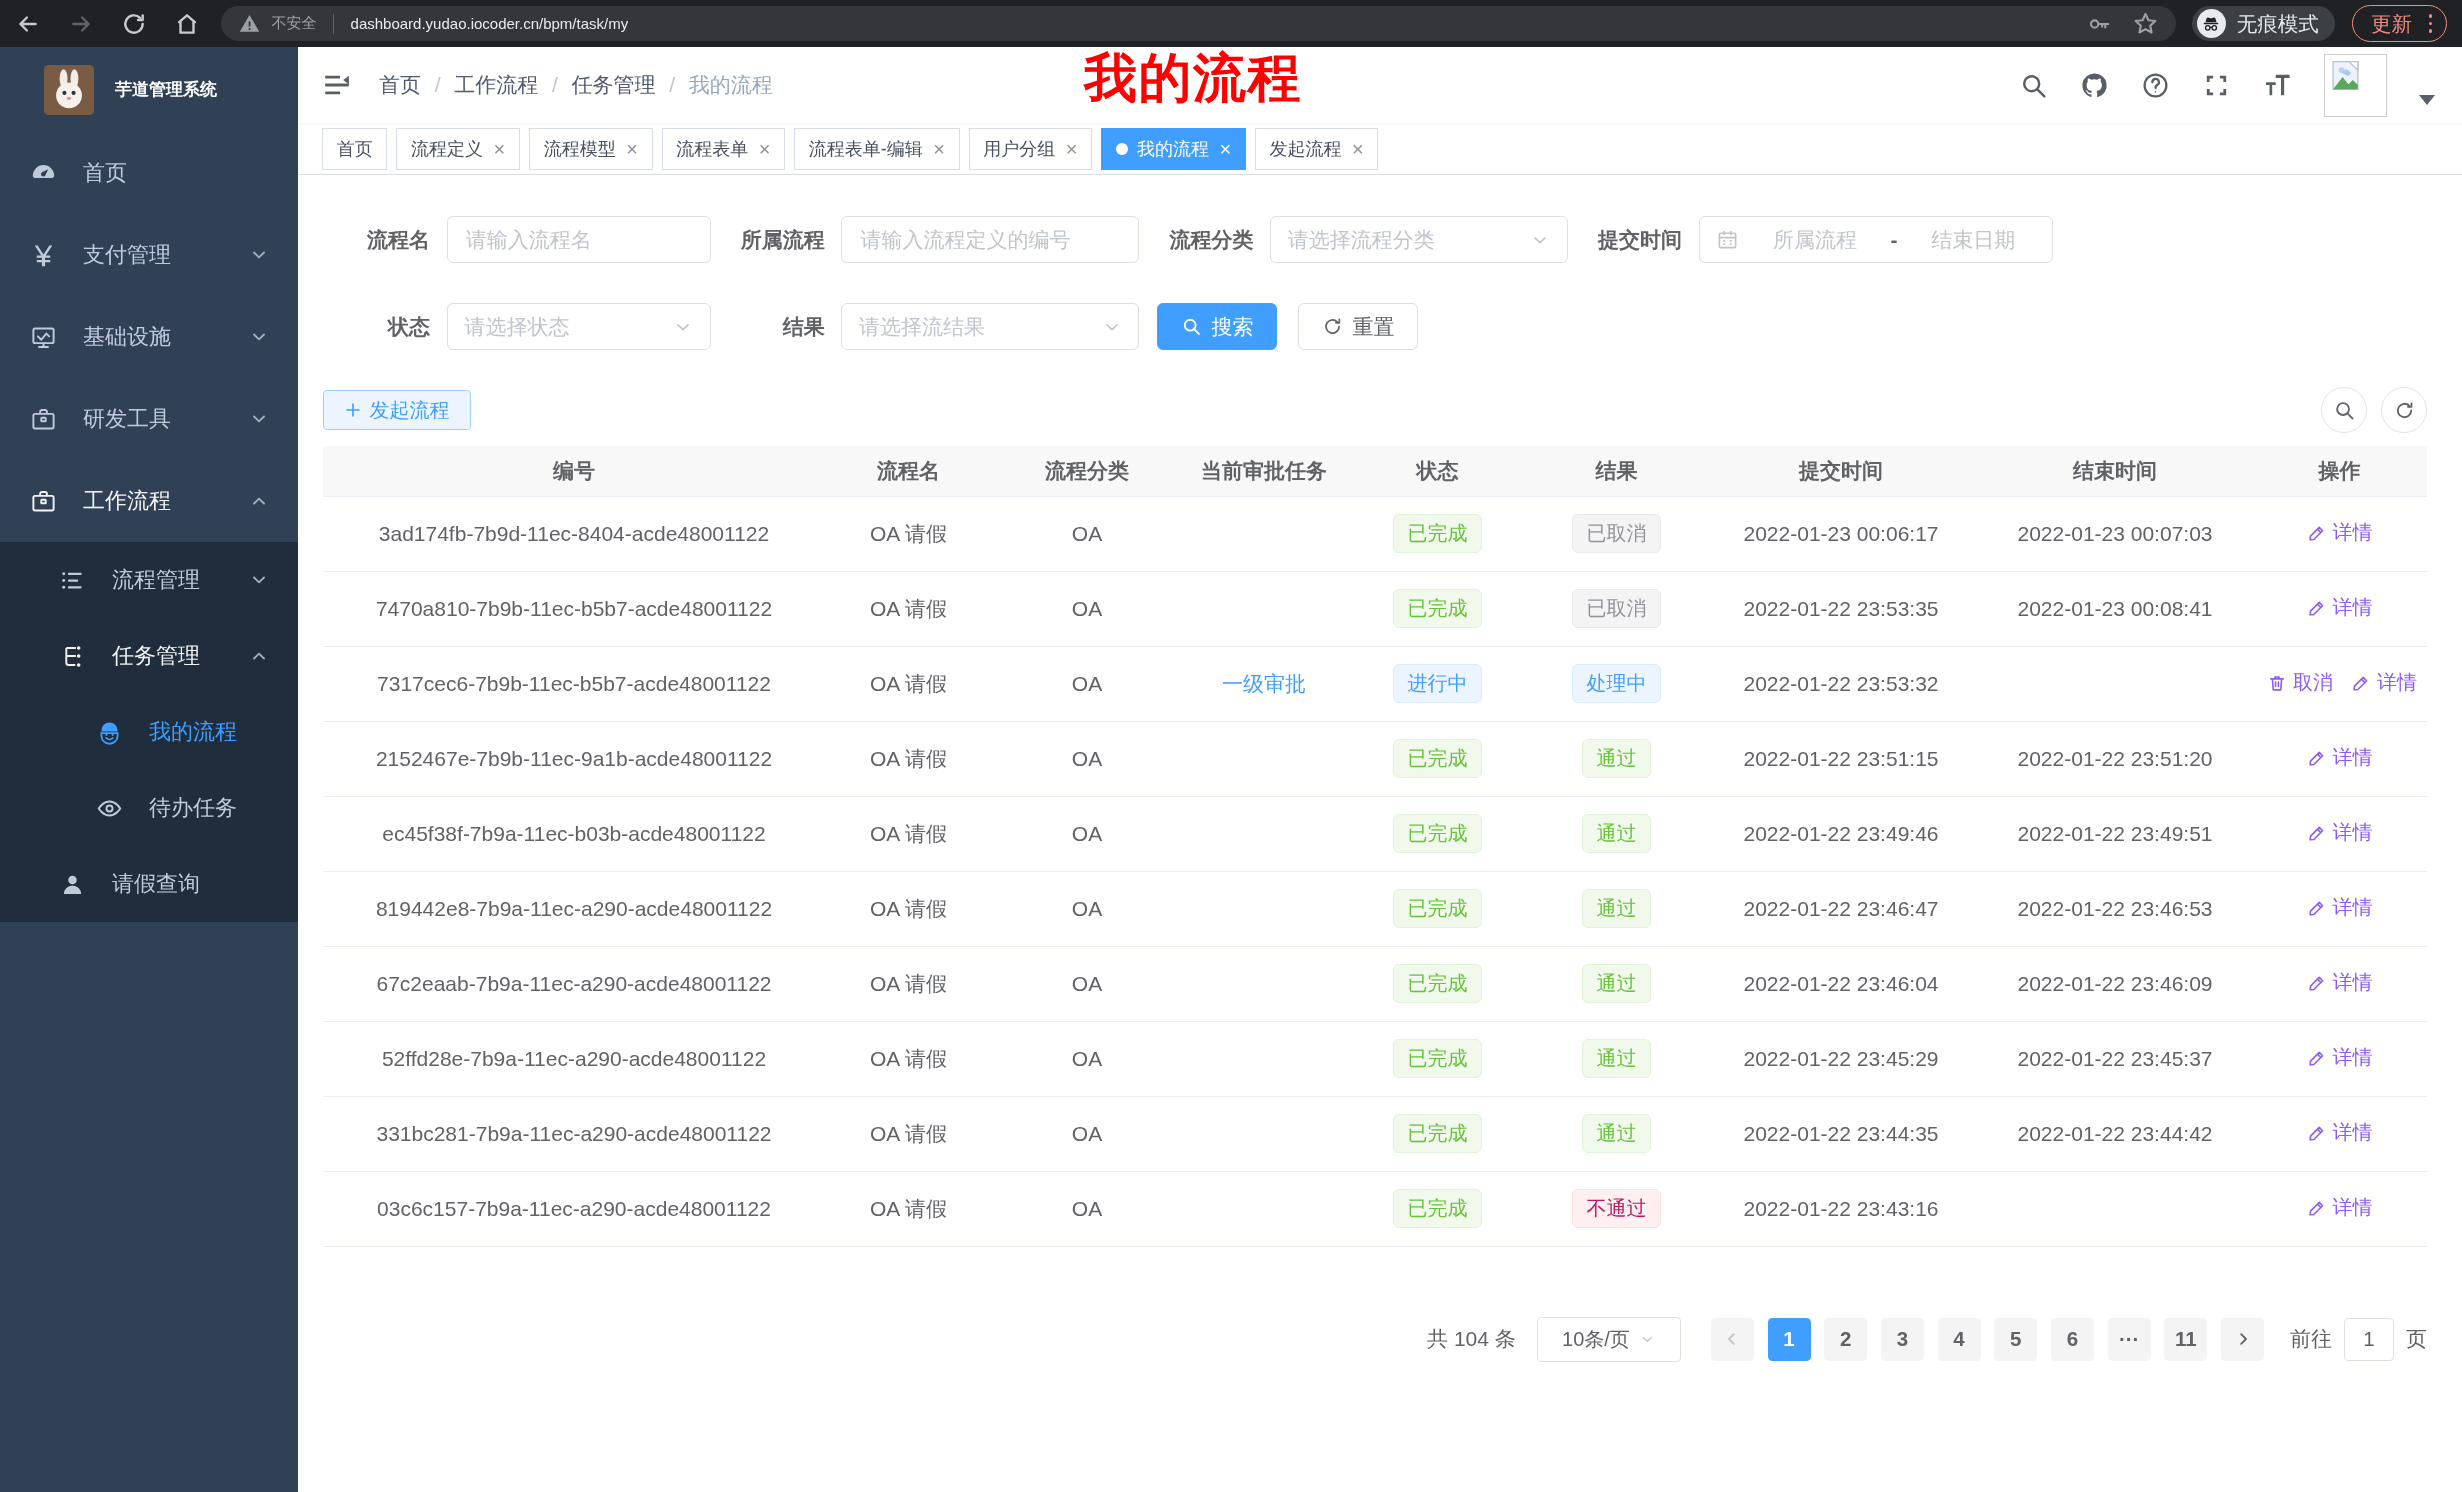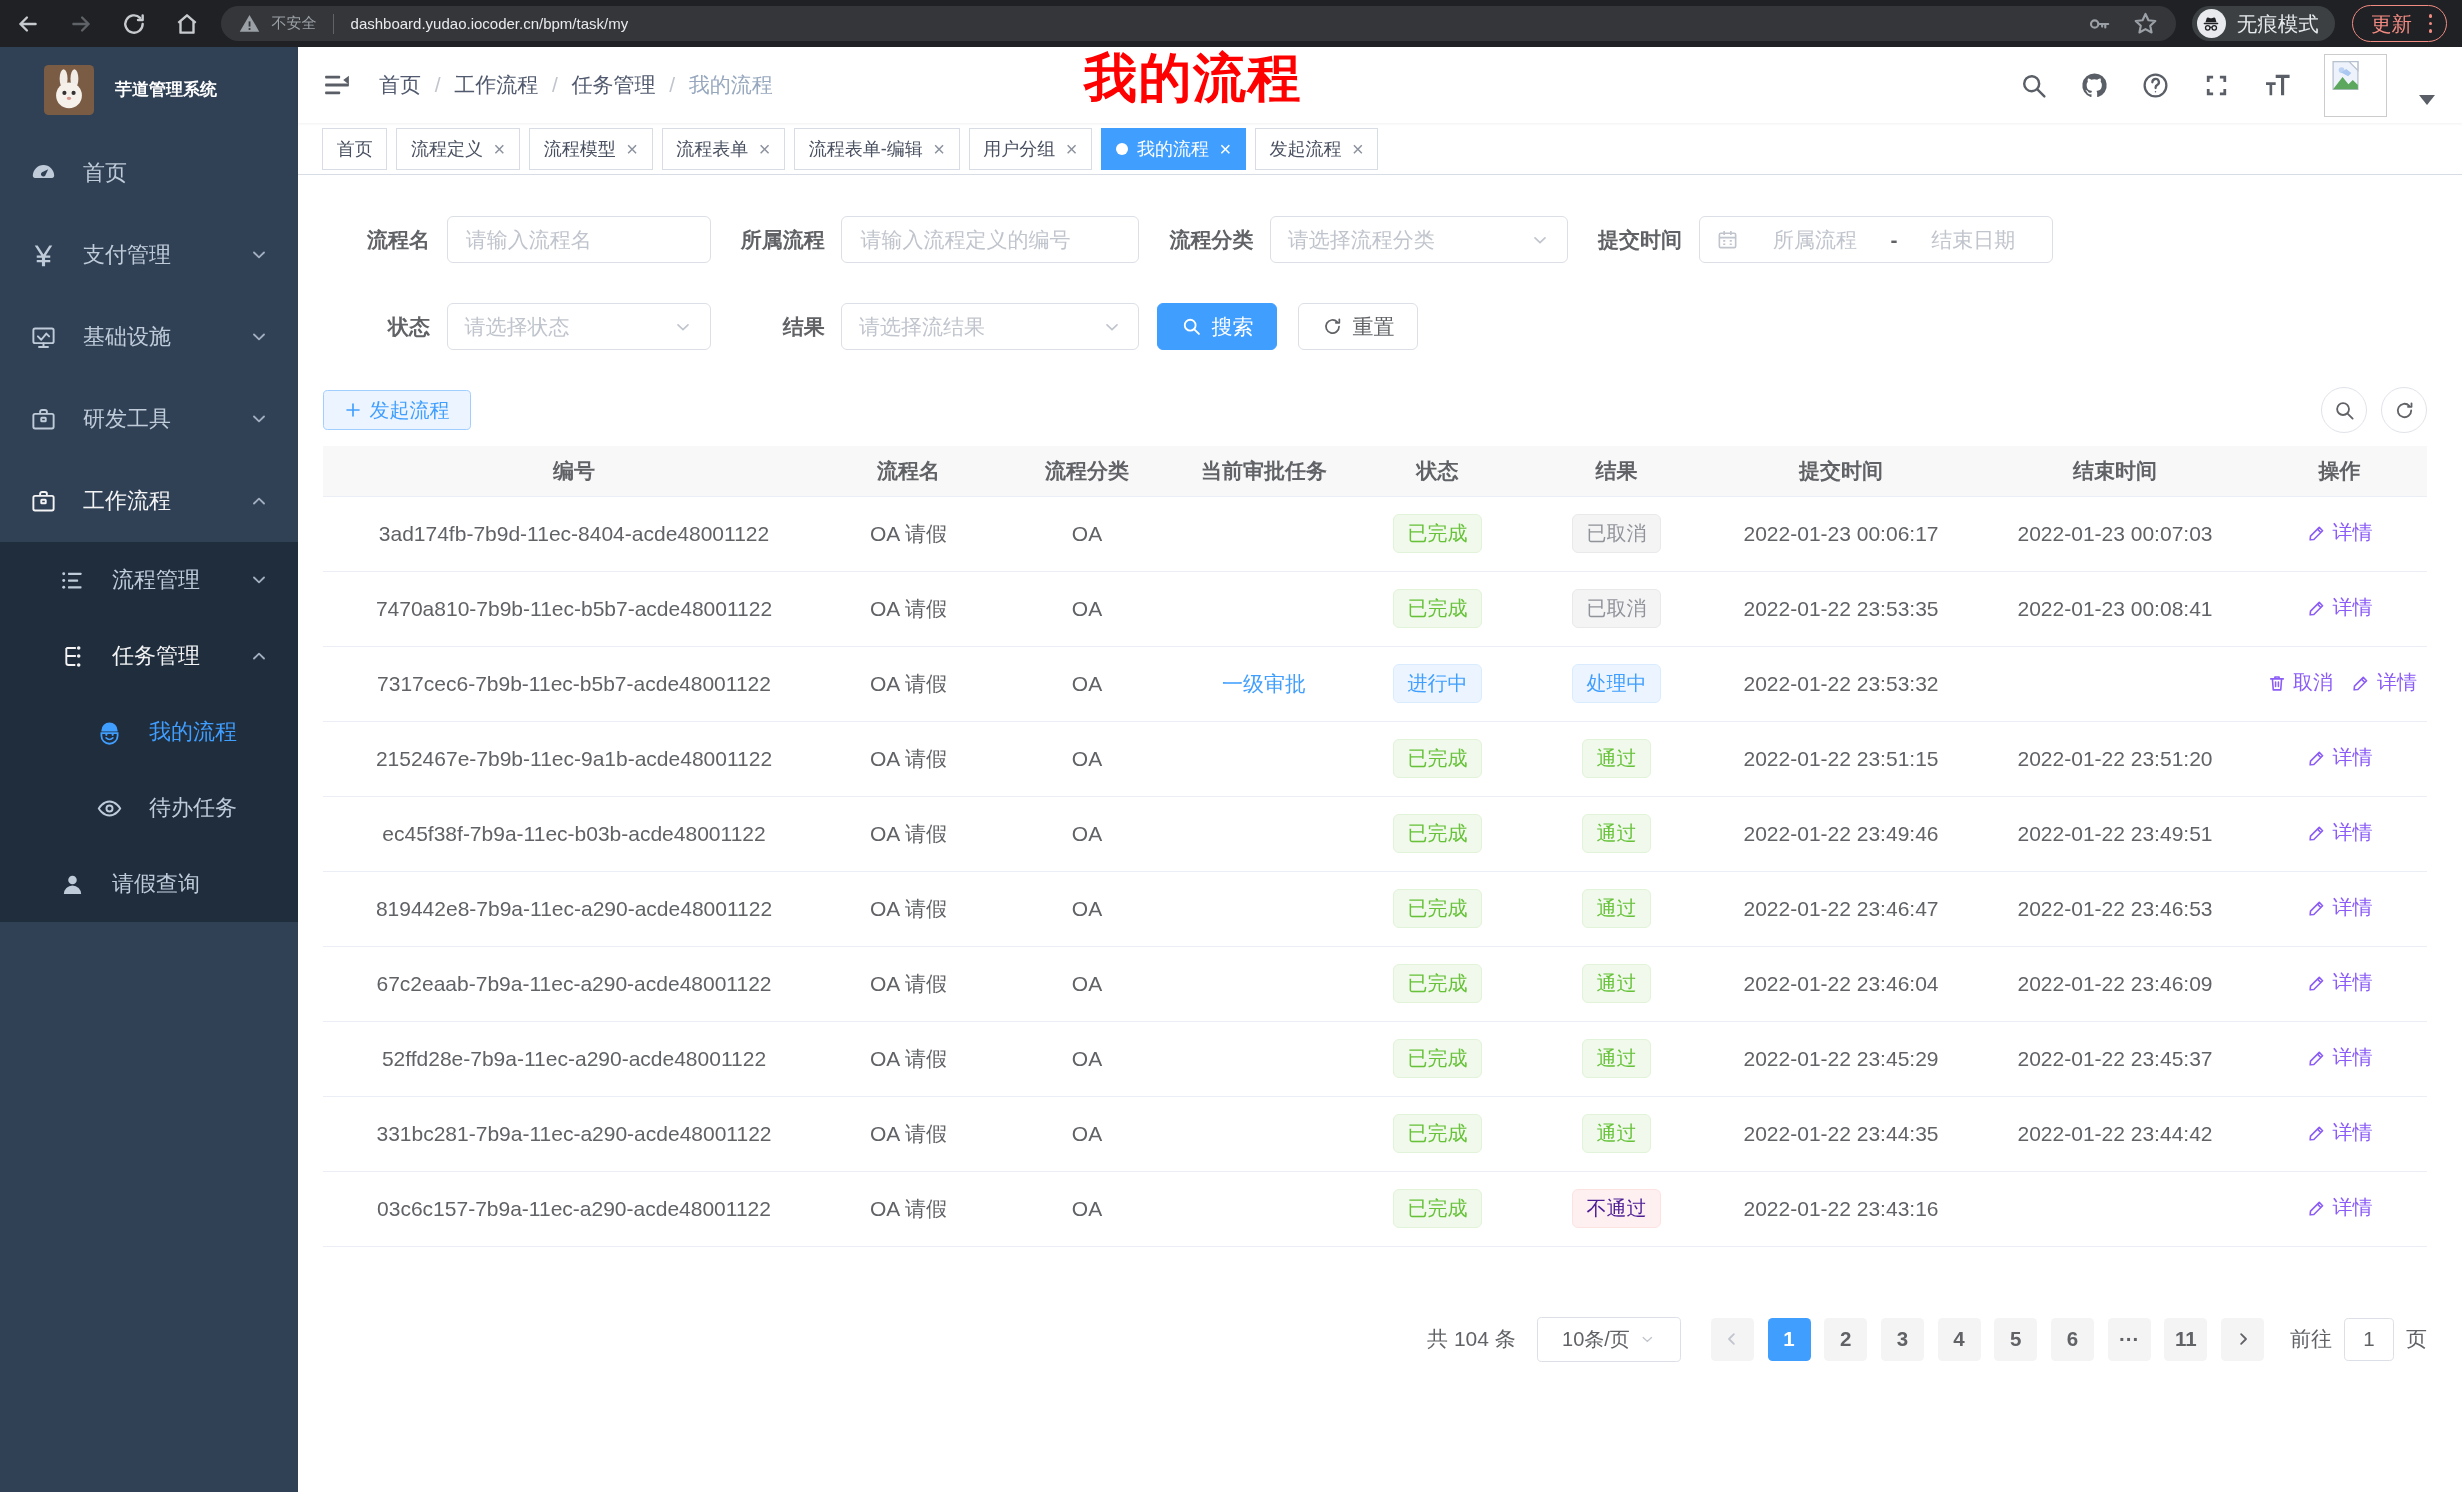--- a/index.html
+++ b/index.html
@@ -119,21 +119,21 @@
   .th{font-size:21px;color:#606266;font-weight:700;text-align:center;box-sizing:border-box;padding:0 6px;}
   .tr{display:flex;height:74px;align-items:center;border-bottom:0.8px solid #ebeef5;}
   .td{font-size:21px;color:#606266;text-align:center;box-sizing:border-box;padding:0 6px;
       white-space:nowrap;overflow:hidden;}
   .cell-link{color:#409eff;cursor:pointer;}
   .badge{display:inline-block;height:37px;line-height:37px;padding:0 13.7px;border-radius:6px;
          font-size:20px;border:0.8px solid transparent;}
   .t-success{background:#f0f9eb;border-color:#e1f3d8;color:#67c23a;}
   .t-info{background:#f4f4f5;border-color:#e9e9eb;color:#909399;}
   .t-primary{background:#ecf5ff;border-color:#d9ecff;color:#409eff;}
-  .t-danger{background:#fef0f0;border-color:#fde2e2;color:#4c1d95;}
+  .t-danger{background:#fef0f0;border-color:#fde2e2;color:#be185d;}
   .act{color:#8b5cf6;font-size:20px;display:inline-flex;align-items:center;gap:6px;margin:0 9px;
        cursor:pointer;white-space:nowrap;}
   .act .icon{width:20px;height:20px;}
 
   
   .pagination{display:flex;align-items:center;justify-content:flex-end;margin-top:70px;
               font-size:21px;color:#606266;}
   .pg-total{margin-right:21px;white-space:nowrap;}
   .size-select{width:142px;height:43px;border:0.8px solid #dcdfe6;border-radius:4.6px;display:flex;
                align-items:center;justify-content:center;gap:9px;color:#606266;font-size:20px;

